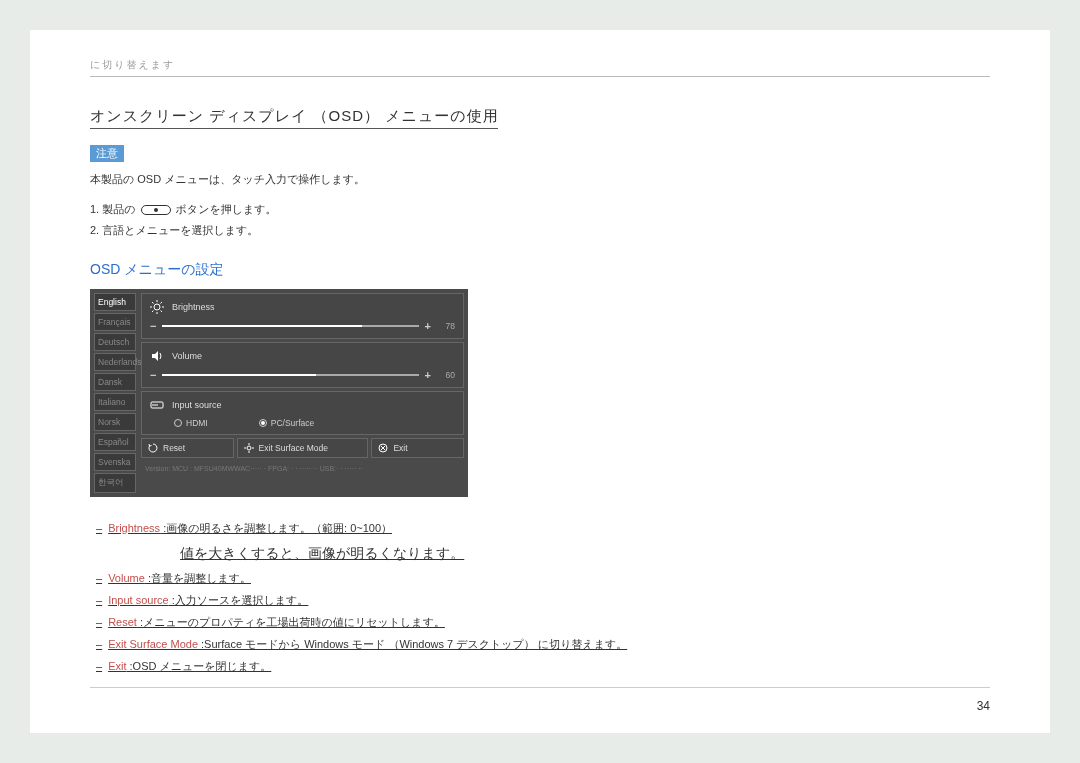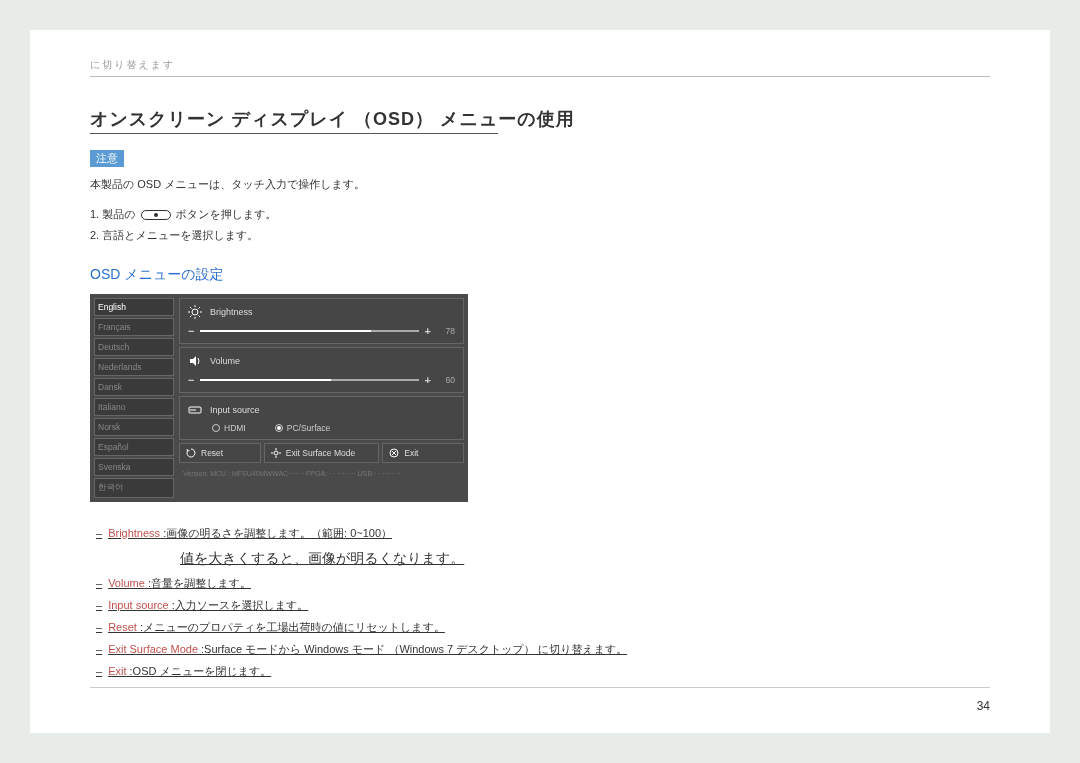--- a/index.html
+++ b/index.html
@@ -21,22 +21,22 @@
     font-size: 10px;
     color: #999;
     letter-spacing: 2px;
   }
   .hr-top {
     border: none;
     border-top: 1px solid #bbb;
     margin: 4px 0 30px 0;
   }
   .title {
-    font-size: 18px;
-    font-weight: 700;
+    font-size: 15px;
+    font-weight: 400;
     color: #333;
     letter-spacing: 1px;
     padding-bottom: 2px;
   }
   .title-underline {
     width: 408px;
     border-top: 1px solid #555;
     margin-bottom: 14px;
   }
   .notice-badge {
@@ -84,21 +84,21 @@
   }
   
   .osd {
     width: 378px;
     background: #4a4a4a;
     padding: 4px;
     font-size: 9px;
     color: #ccc;
   }
   .osd-inner { display: flex; }
-  .lang-col { width: 80px; display:flex; flex-direction:column; gap:2px; }
+  .lang-col { width: 42px; display:flex; flex-direction:column; gap:2px; }
   .lang-item {
     background: #3a3a3a;
     border: 1px solid #666;
     padding: 3px 3px;
     color: #888;
     font-size: 8.5px;
   }
   .lang-item.active { color: #fff; }
   .main-col { flex:1; margin-left:5px; display:flex; flex-direction:column; gap:3px; }
   .panel {
@@ -109,21 +109,21 @@
   .panel-head { display:flex; align-items:center; gap:8px; margin-bottom:6px; color:#ddd; }
   .slider-row { display:flex; align-items:center; gap:6px; }
   .minus, .plus { color:#ccc; font-size:11px; font-weight:bold; }
   .track {
     flex:1; height:2px; background:#aaa; position:relative;
   }
   .track-fill {
     position:absolute; height:2px; background:#fff; left:0; top:0;
   }
   .val { color:#aaa; width:18px; text-align:right; font-size:8.5px; }
-  .radio-row { display:flex; gap:29px; margin-top:4px; padding-left:24px;}
+  .radio-row { display:flex; gap:51px; margin-top:4px; padding-left:24px;}
   .radio-opt { display:flex; align-items:center; gap:4px; color:#ccc; font-size:8.5px;}
   .radio-circle { width:8px;height:8px;border:1px solid #ccc;border-radius:50%;display:inline-flex;align-items:center;justify-content:center;}
   .radio-dot { width:4px;height:4px;background:#fff;border-radius:50%; }
   .btn-row { display:flex; gap:3px; }
   .osd-btn {
     flex:1; border:1px solid #666; background:#464646;
     padding:4px 6px; display:flex; align-items:center; gap:5px;
     color:#ddd; font-size:8.5px;
   }
   .osd-btn .ico { display:inline-flex; width:10px; justify-content:center;}

